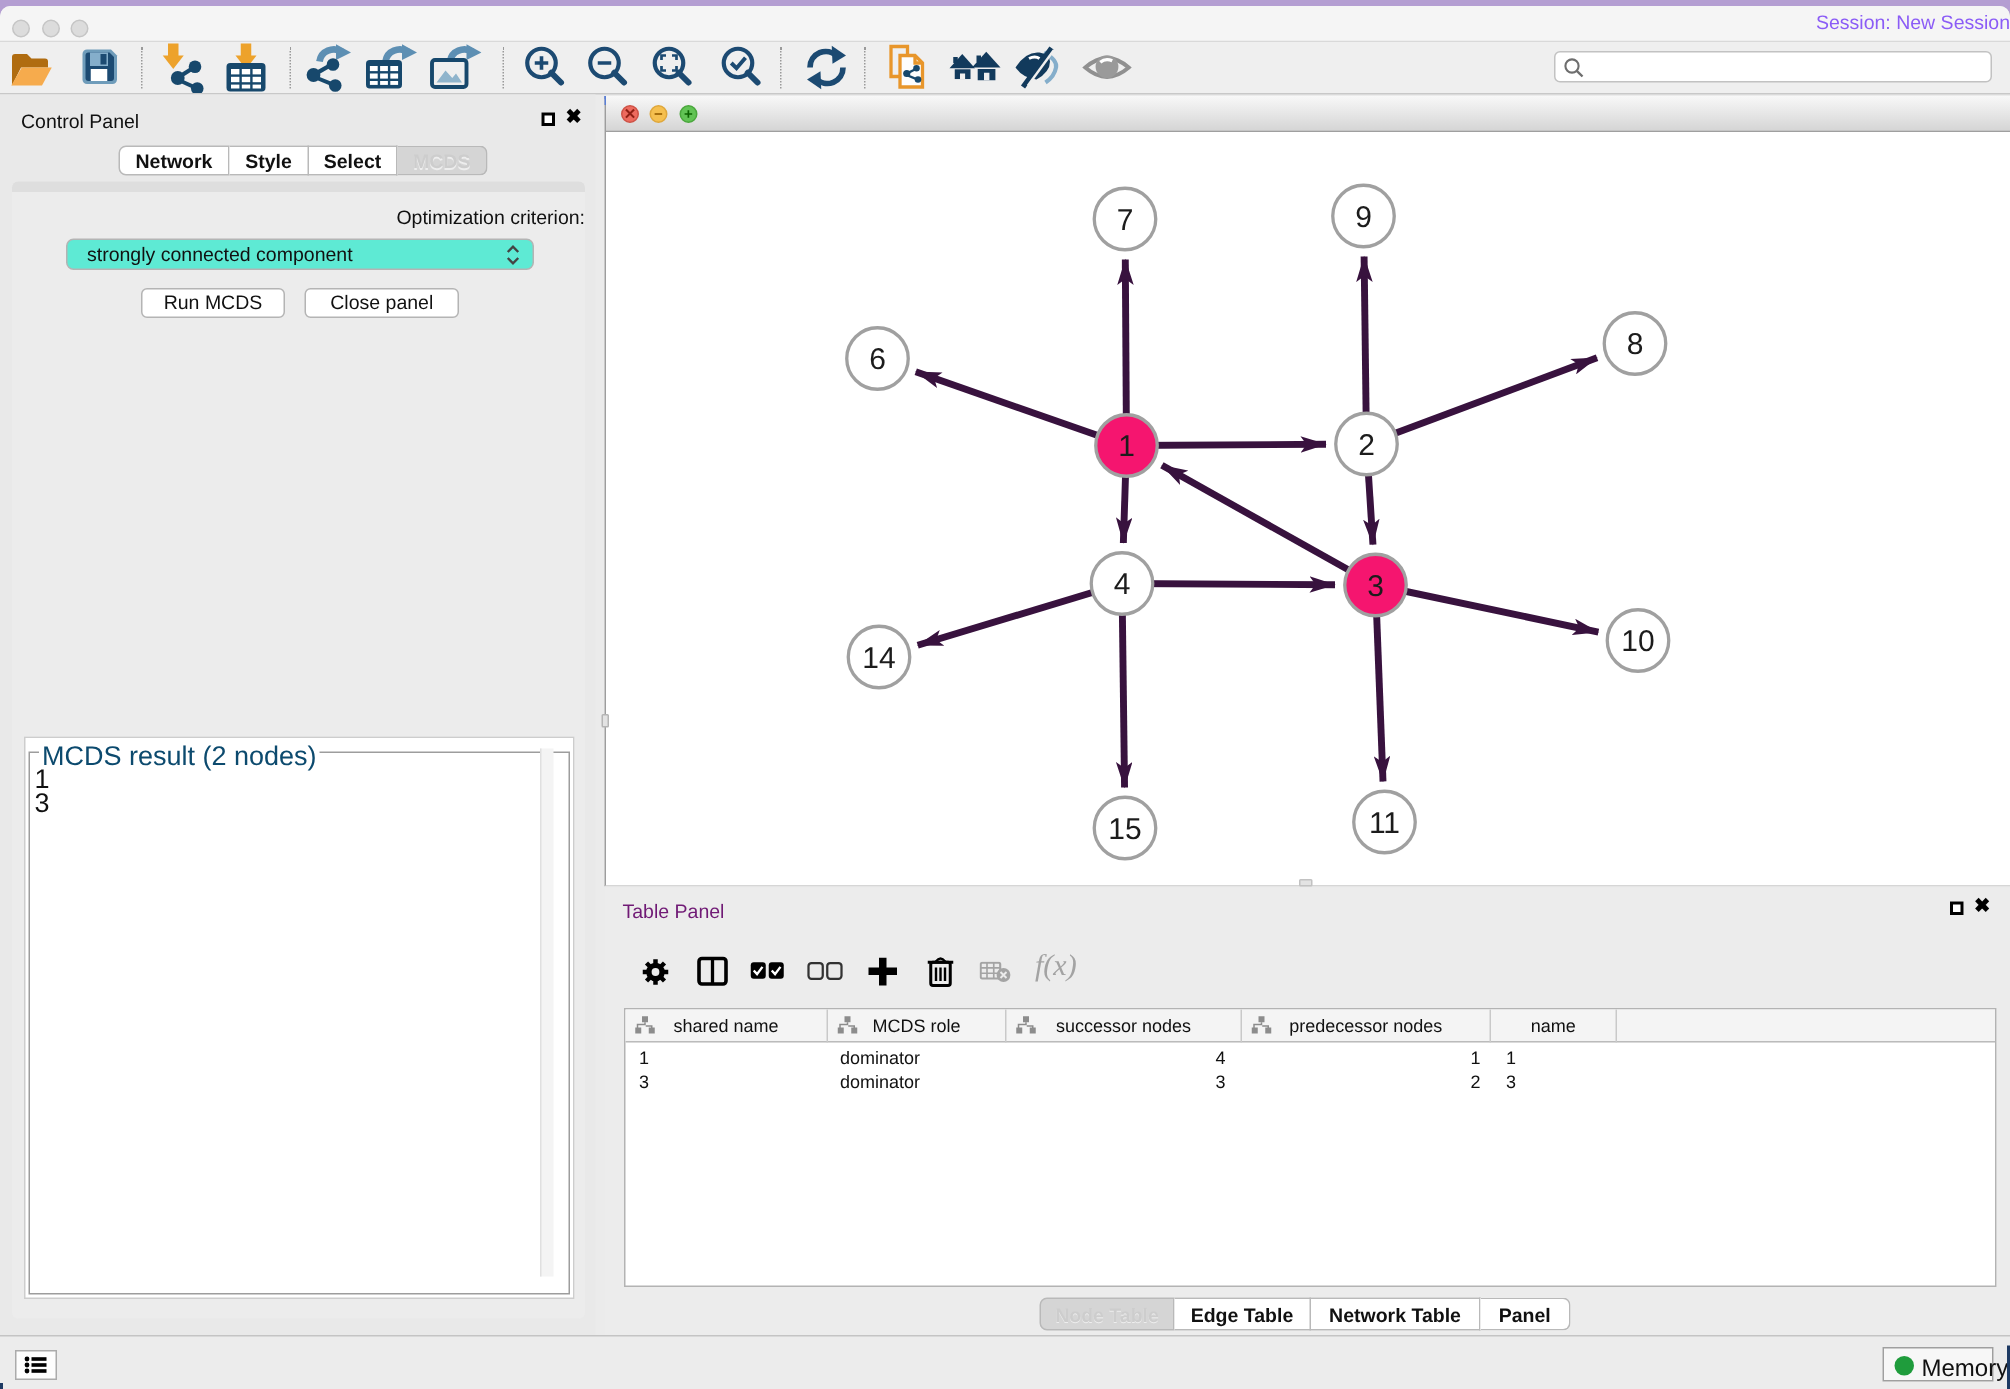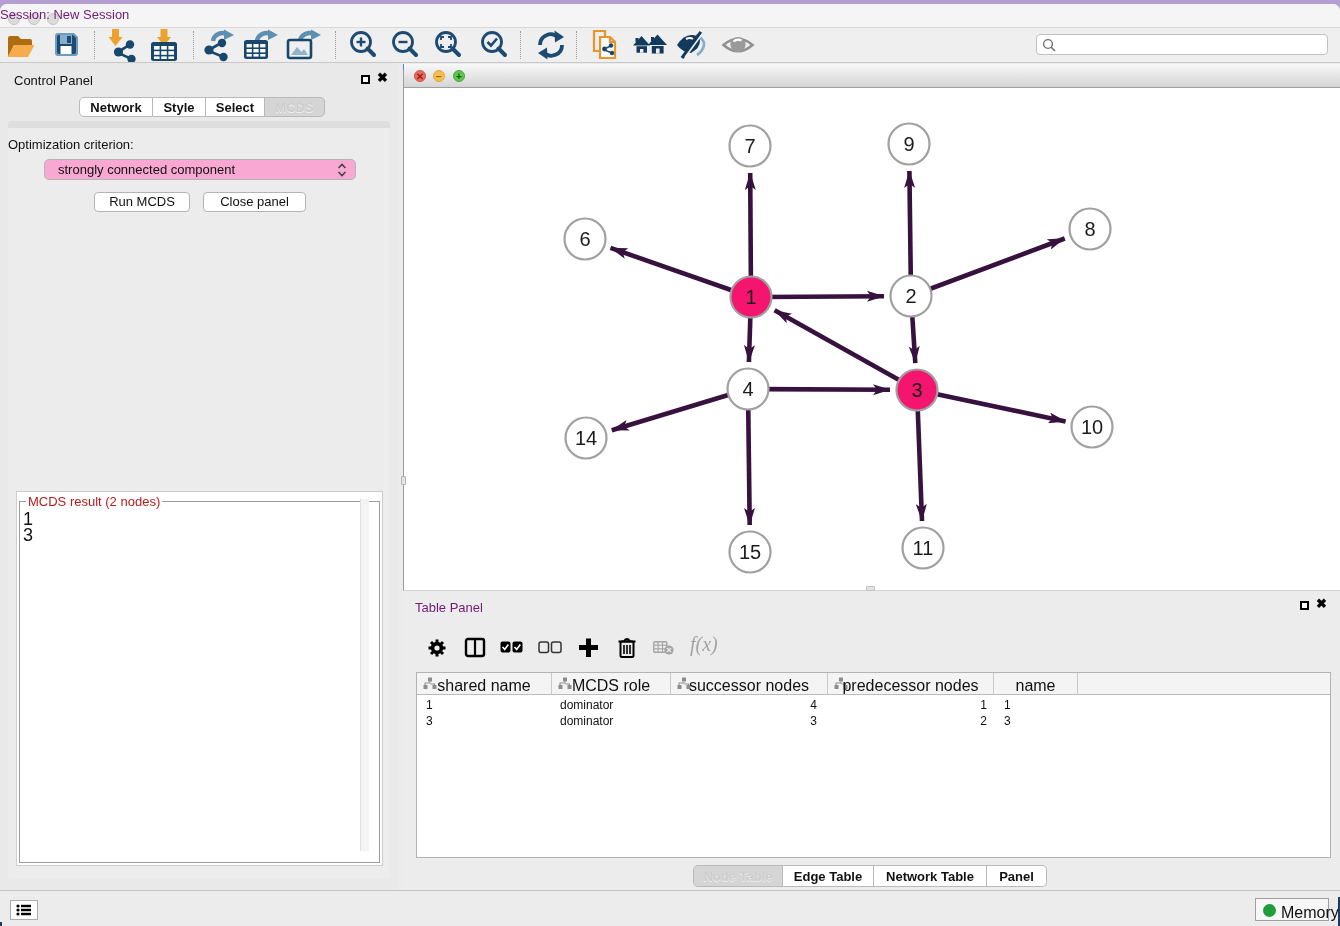--- a/index.html
+++ b/index.html
@@ -1,59 +1,59 @@
 <!DOCTYPE html>
 <html><head><meta charset="utf-8"><style>
 *{margin:0;padding:0;box-sizing:border-box}
 html,body{width:1340px;height:926px;overflow:hidden}
 body{position:relative;font-family:"Liberation Sans",sans-serif;background:#b49ed2;}
 
 #win{position:absolute;left:0;top:4px;width:1340px;height:922px;background:#ebebeb;border-radius:7px 7px 0 0}
 #titlebar{position:absolute;left:0;top:0;width:1340px;height:24px;background:#f5f5f5;border-radius:7px 7px 0 0;border-bottom:1px solid #d9d9d9}
 .tl{position:absolute;top:9px;width:12px;height:12px;border-radius:50%;background:#dcdcdc;border:1px solid #c5c5c5}
-#wtitle{position:absolute;top:3px;left:0;width:100%;text-align:left;font-size:13px;color:#701a75}
+#wtitle{position:absolute;top:3px;left:0;width:100%;text-align:right;font-size:13px;color:#8b5cf6}
 #toolbar{position:absolute;left:0;top:24px;width:1340px;height:35px;background:#efefef;border-bottom:1px solid #c8c8c8}
 .sep{position:absolute;top:3px;height:28px;width:0;border-left:1px dotted #9a9a9a}
 .tbi{position:absolute;top:0px}
 #searchbox{position:absolute;left:1036px;top:6px;width:292px;height:21px;background:#fff;border:1px solid #c2c2c2;border-radius:4px}
 #searchbox svg{position:absolute;left:5px;top:3px}
 
 #cpanel{position:absolute;left:0;top:59px;width:397px;height:828px;background:#e9e9e9}
 #cphead{position:absolute;left:14px;top:10px;font-size:13px;color:#111}
 .winbtn-sq{position:absolute;top:12px;width:9px;height:9px;border:2px solid #000;background:#fff}
 .winbtn-x{position:absolute;top:7px;font-size:13px;font-weight:bold;color:#000}
 .tabs{position:absolute;display:flex}
 .tab{height:20px;font-size:13px;font-weight:bold;color:#111;background:#fff;border:1px solid #b9b9b9;border-left:none;padding:0 14px;line-height:19px;text-align:center}
 .tab.first{border-left:1px solid #b9b9b9;border-radius:5px 0 0 5px}
 .tab.last{border-radius:0 5px 5px 0}
 .tab.sel{background:#d5d5d5;color:#cdcdcd;text-shadow:0 1px 0 #eee}
 #cpbody{position:absolute;left:8px;top:58px;width:382px;height:758px;background:#ececec;border-radius:4px}
 #cpbody .strip{position:absolute;left:0;top:0;width:100%;height:7px;background:#dedede;border-radius:4px 4px 0 0}
-#optlabel{position:absolute;left:0;top:16px;width:100%;text-align:left;font-size:13px;color:#111}
-#dropdown{position:absolute;left:36px;top:38px;width:312px;height:21px;background:#f9a8d4;border:1px solid #b4b4b4;border-radius:5px;font-size:13px;line-height:19px;padding-left:13px;color:#111}
+#optlabel{position:absolute;left:0;top:16px;width:100%;text-align:right;font-size:13px;color:#111}
+#dropdown{position:absolute;left:36px;top:38px;width:312px;height:21px;background:#5eead4;border:1px solid #b4b4b4;border-radius:5px;font-size:13px;line-height:19px;padding-left:13px;color:#111}
 .btn{position:absolute;height:20px;background:#fff;border:1px solid #b4b4b4;border-radius:4px;font-size:13px;text-align:center;line-height:18px;color:#111}
 #resultwhite{position:absolute;left:8px;top:370px;width:367px;height:375px;background:#fff;border:1px solid #cdcdcd}
 #fieldset{position:absolute;left:2px;top:9px;width:361px;height:362px;border:1px solid #9d9d9d}
-#fslegend{position:absolute;left:6px;top:-8px;background:#fff;font-size:13px;color:#b91c1c;padding:0 2px}
+#fslegend{position:absolute;left:6px;top:-8px;background:#fff;font-size:18px;color:#0c4a6e;padding:0 2px}
 #fsbody{position:absolute;left:3px;top:9px;font-size:18px;color:#111;line-height:16px}
 #fsscroll{position:absolute;right:13px;top:7px;width:9px;height:352px;background:#f4f4f4;border-left:1px solid #e0e0e0}
 
 #netwin{position:absolute;left:403px;top:60px;width:937px;height:527px;background:#fff;border-left:1px solid #9d9d9d;border-bottom:1px solid #d6d6d6}
 #nettitle{position:absolute;left:0;top:0;width:100%;height:24px;background:linear-gradient(#f8f8f8,#d5d5d5);border-bottom:1px solid #9f9f9f}
 #nettitle .t{position:absolute;width:100%;text-align:center;top:4px;font-size:13px;font-weight:bold;color:#111}
 .mac{position:absolute;top:6px;width:12px;height:12px;border-radius:50%;font-size:10px;font-weight:bold;text-align:center;line-height:12px}
 #netgrip1{position:absolute;left:-3px;top:412px;width:5px;height:9px;background:#e3e3e3;border:1px solid #b5b5b5;border-radius:1px}
 #netgrip2{position:absolute;left:462px;bottom:-1px;width:9px;height:5px;background:#e3e3e3;border:1px solid #c2c2c2;border-radius:1px}
 
 #tpanel{position:absolute;left:403px;top:588px;width:937px;height:298px;background:#ececec}
 #tphead{position:absolute;left:12px;top:8px;font-size:13px;color:#701a75}
 #tptools{position:absolute;left:0;top:44px;width:100%;height:24px}
 #tbl{position:absolute;left:13px;top:80px;width:915px;height:186px;background:#fff;border:1px solid #b3b3b3}
 #thead{position:absolute;left:0;top:0;height:22px;background:#f4f4f4;border-bottom:1px solid #bbb}
-.th{position:absolute;top:0;height:22px;border-right:1px solid #c9c9c9;font-size:16px;color:#111}
+.th{position:absolute;top:0;height:22px;border-right:1px solid #c9c9c9;font-size:12px;color:#111}
 .th .txt{position:absolute;top:4px;width:100%;text-align:center}
 .trow{position:absolute;font-size:12px;color:#111;height:16px}
 .cell{position:absolute;top:2px}
 
 #tbltabs{position:absolute;left:290px;top:273px;display:flex}
 #tbltabs .tab{height:22px;line-height:21px}
 
 #statusbar{position:absolute;left:0;top:886px;width:1340px;height:36px;background:#ececec;border-top:1px solid #c4c4c4}
 #listbtn{position:absolute;left:10px;top:9px;width:28px;height:20px;background:#fdfdfd;border:1px solid #ababab;text-align:center}
 #membtn{position:absolute;left:1255px;top:7px;width:74px;height:23px;background:#f7f7f7;border:1px solid #9f9f9f;font-size:16px;color:#111}

